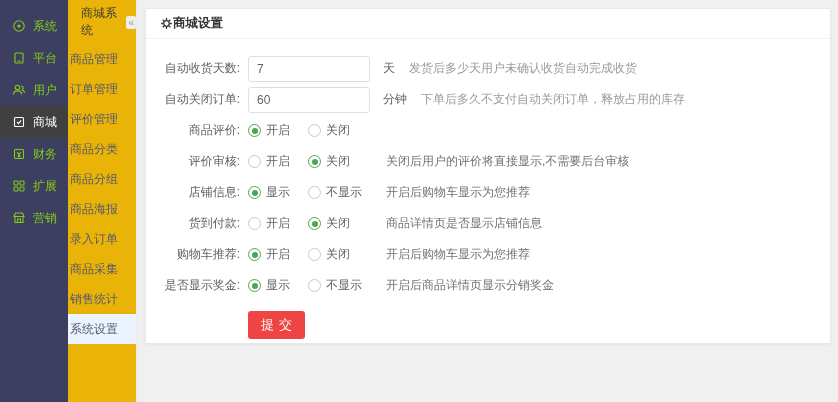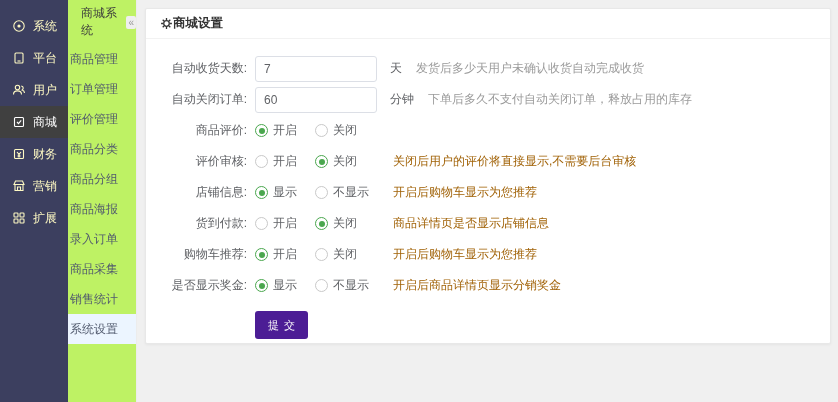--- a/index.html
+++ b/index.html
@@ -7,72 +7,72 @@
   body {
     display:flex;
     font-family:"Liberation Sans","DejaVu Sans",sans-serif;
     font-size:12px;
     background:#f0f0f0;
   }
   
   .dark-nav { width:68px; flex-shrink:0; background:#3c3f5f; padding-top:10px; }
   .dark-item {
     height:32px; display:flex; align-items:center;
-    padding-left:12px; gap:7px; color:#fef9c3; cursor:pointer;
+    padding-left:12px; gap:7px; color:#84cc16; cursor:pointer;
     white-space:nowrap;
   }
   .dark-item.active { background:#404040; color:#fff; }
   .dark-item svg { width:14px; height:14px; flex-shrink:0; stroke:currentColor; fill:none; stroke-width:1.1; }
   
-  .sub-nav { width:69px; flex-shrink:0; background:#bef264; border-right:1px solid #ececec; }
+  .sub-nav { width:69px; flex-shrink:0; background:#eab308; border-right:1px solid #ececec; }
   .sub-header { height:44px; display:flex; align-items:center; padding-left:13px; color:#3c3c3c; }
   .collapse-btn {
     margin-left:3px; color:#9a9a9a; background:#efefef; border-radius:2px;
     font-size:10px; line-height:13px; height:13px; padding:0 2px; cursor:pointer;
   }
   .sub-item { height:30px; line-height:30px; padding-left:2px; color:#515a6e; cursor:pointer; white-space:nowrap; }
   .sub-item.selected { background:#ecf5ff; }
   
   .main { flex:1; padding:8px 7px 0 8px; }
   .card {
     background:#fff; border:1px solid #e8e8e8; border-radius:2px;
     height:336px; box-shadow:0 1px 3px rgba(0,0,0,0.05);
   }
   .card-header {
     height:30px; display:flex; align-items:center; 
     padding:0 14px; border-bottom:1px solid #f2f2f2;
     font-weight:bold; color:#333; font-size:12.5px;
   }
   .card-header svg { width:13px; height:13px; }
-  .form { padding-top:14px;margin-left:7px; }
+  .form { padding-top:14px; }
   .form-row { display:flex; align-items:center; height:31px; }
   .form-label { width:102px; padding-right:8px; text-align:right; color:#606266; flex-shrink:0; white-space:nowrap; }
   .f-input {
     width:122px; height:26px; border:1px solid #dcdfe6; border-radius:3px;
     padding:0 8px; font-size:12px; color:#606266; outline:none;
     font-family:"Liberation Sans","DejaVu Sans",sans-serif;
   }
   .unit { margin-left:13px; color:#606266; }
   .input-hint { margin-left:14px; color:#9b9b9b; }
   .radio-group { width:138px; display:flex; align-items:center; flex-shrink:0; }
   .radio { display:inline-flex; align-items:center; margin-right:18px; color:#606266; cursor:pointer; }
   .radio-circle {
     width:13px; height:13px; border-radius:50%;
     border:1px solid #c9c9c9; background:#fff; margin-right:5px; position:relative;
   }
   .radio.checked .radio-circle { border-color:#4aa74e; }
   .radio.checked .radio-circle::after {
     content:""; position:absolute; left:2.5px; top:2.5px; width:6px; height:6px;
     border-radius:50%; background:#4aa74e;
   }
-  .hint { color:#a16207; white-space:nowrap; }
+  .hint { color:#737373; white-space:nowrap; }
   .btn-row { margin-top:10px; padding-left:102px; }
   .submit-btn {
-    background:#4c1d95; color:#fff; border:none; border-radius:3px;
-    height:28px; padding:0 8px 0 13px; font-size:11px; letter-spacing:5px;
+    background:#ef4444; color:#fff; border:none; border-radius:3px;
+    height:28px; padding:0 8px 0 13px; font-size:13px; letter-spacing:5px;
     cursor:pointer; font-family:"Liberation Sans","DejaVu Sans",sans-serif;
   }
 </style>
 </head>
 <body>
 
 <aside class="dark-nav">
   <div class="dark-item">
     <svg viewBox="0 0 14 14">
         <circle cx="7" cy="7" r="5.2"></circle>
@@ -101,37 +101,37 @@
         <polyline points="5,7 6.5,8.6 9.2,5.4"></polyline>
       </svg>
     <span>商城</span>
   </div>
   <div class="dark-item">
     <svg viewBox="0 0 14 14">
         <rect x="2.5" y="2.5" width="9" height="9" rx="1"></rect>
         <path d="M5 5l2 2.4L9 5M5.6 8.2h2.8M5.6 9.8h2.8M7 7.4v3"></path>
       </svg>
     <span>财务</span>
-  </div>
-  <div class="dark-item">
-    <svg viewBox="0 0 14 14">
-        <path d="M3 6v5.5h8V6"></path>
-        <path d="M2 5.5L3.5 2h7L12 5.5H2z"></path>
-        <path d="M5.5 8h3v3.5h-3z"></path>
-      </svg>
-    <span>营销</span>
   </div>
   <div class="dark-item">
     <svg viewBox="0 0 14 14">
         <rect x="2" y="2" width="4" height="4" rx="0.8"></rect>
         <rect x="8" y="2" width="4" height="4" rx="0.8"></rect>
         <rect x="2" y="8" width="4" height="4" rx="0.8"></rect>
         <rect x="8" y="8" width="4" height="4" rx="0.8"></rect>
       </svg>
     <span>扩展</span>
+  </div>
+  <div class="dark-item">
+    <svg viewBox="0 0 14 14">
+        <path d="M3 6v5.5h8V6"></path>
+        <path d="M2 5.5L3.5 2h7L12 5.5H2z"></path>
+        <path d="M5.5 8h3v3.5h-3z"></path>
+      </svg>
+    <span>营销</span>
   </div>
 </aside>
 
 <aside class="sub-nav">
   <div class="sub-header">
     <span>商城系统</span>
     <span class="collapse-btn">«</span>
   </div>
   <div class="sub-item">商品管理</div>
   <div class="sub-item">订单管理</div>

